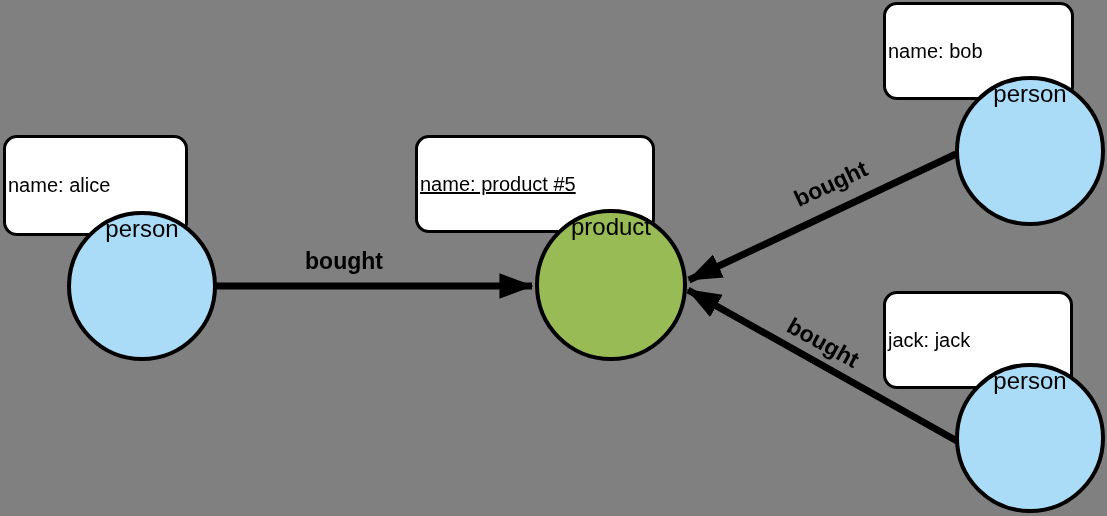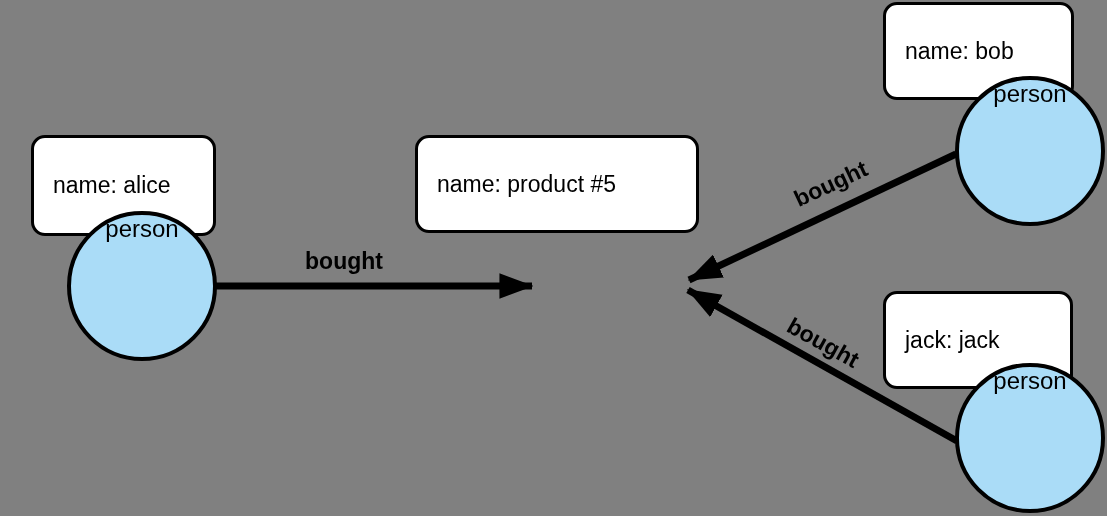--- a/index.html
+++ b/index.html
@@ -22,22 +22,22 @@
     height: 516px;
     background: var(--background);
   }
   .prop-box {
     position: absolute;
     background: var(--box-fill);
     border: 3px solid var(--stroke);
     border-radius: 14px;
     display: flex;
     align-items: center;
-    padding-left: 19px;
-    font-size: 23px;
+    padding-left: 2px;
+    font-size: 20px;
     color: var(--text);
     z-index: 1;
   }
   .node {
     position: absolute;
     border: 4px solid var(--stroke);
     border-radius: 50%;
     display: flex;
     align-items: flex-start;
     justify-content: center;
@@ -60,22 +60,22 @@
   }
   .edge-label {
     position: absolute;
     font-size: 23px;
     font-weight: bold;
     color: var(--text);
     white-space: nowrap;
     z-index: 4;
   }
   
-  #box-alice   { left: 3px;   top: 135px; width: 185px; height: 101px; margin-left: 28px; }
-  #box-product { left: 415px; top: 135px; width: 284px; height: 98px; }
+  #box-alice   { left: 3px;   top: 135px; width: 185px; height: 101px; }
+  #box-product { left: 415px; top: 135px; width: 240px; height: 98px; text-decoration: underline; }
   #box-bob     { left: 883px; top: 2px;   width: 191px; height: 98px; }
   #box-jack    { left: 883px; top: 291px; width: 190px; height: 98px; }
   #node-alice   { left: 67px;  top: 211px; width: 150px; height: 150px; }
   #node-product { left: 535px; top: 209px; width: 152px; height: 152px; }
   #node-bob     { left: 955px; top: 76px;  width: 150px; height: 150px; }
   #node-jack    { left: 955px; top: 363px; width: 150px; height: 150px; }
   #edge-label-alice { left: 344px; top: 261px; transform: translate(-50%,-50%); }
   #edge-label-bob   { left: 831px; top: 184px; transform: translate(-50%,-50%) rotate(-25deg); }
   #edge-label-jack  { left: 823px; top: 343px; transform: translate(-50%,-50%) rotate(29deg); }
 </style>
@@ -93,20 +93,23 @@
   <div class="prop-box" id="box-bob">
     <span>name: bob</span>
   </div>
   <div class="prop-box" id="box-jack">
     <span>jack: jack</span>
   </div>
 
   <div class="node person" id="node-alice">
     <span>person</span>
   </div>
+  <div class="node product" id="node-product">
+    <span>product</span>
+  </div>
   <div class="node person" id="node-bob">
     <span>person</span>
   </div>
   <div class="node person" id="node-jack">
     <span>person</span>
   </div>
 
   <svg class="edges-layer" width="1107" height="516" viewBox="0 0 1107 516" xmlns="http://www.w3.org/2000/svg">
     <defs>
       <marker id="arrow" markerUnits="userSpaceOnUse" markerWidth="34" markerHeight="26" viewBox="0 0 12 9" refX="11.5" refY="4.5" orient="auto">

